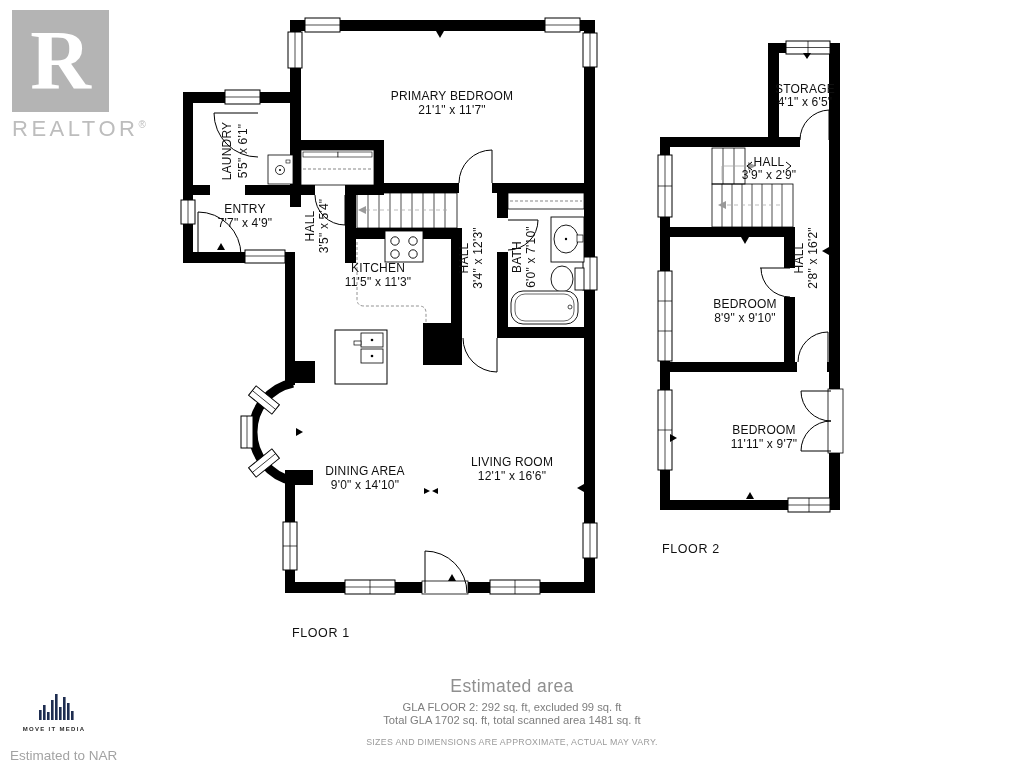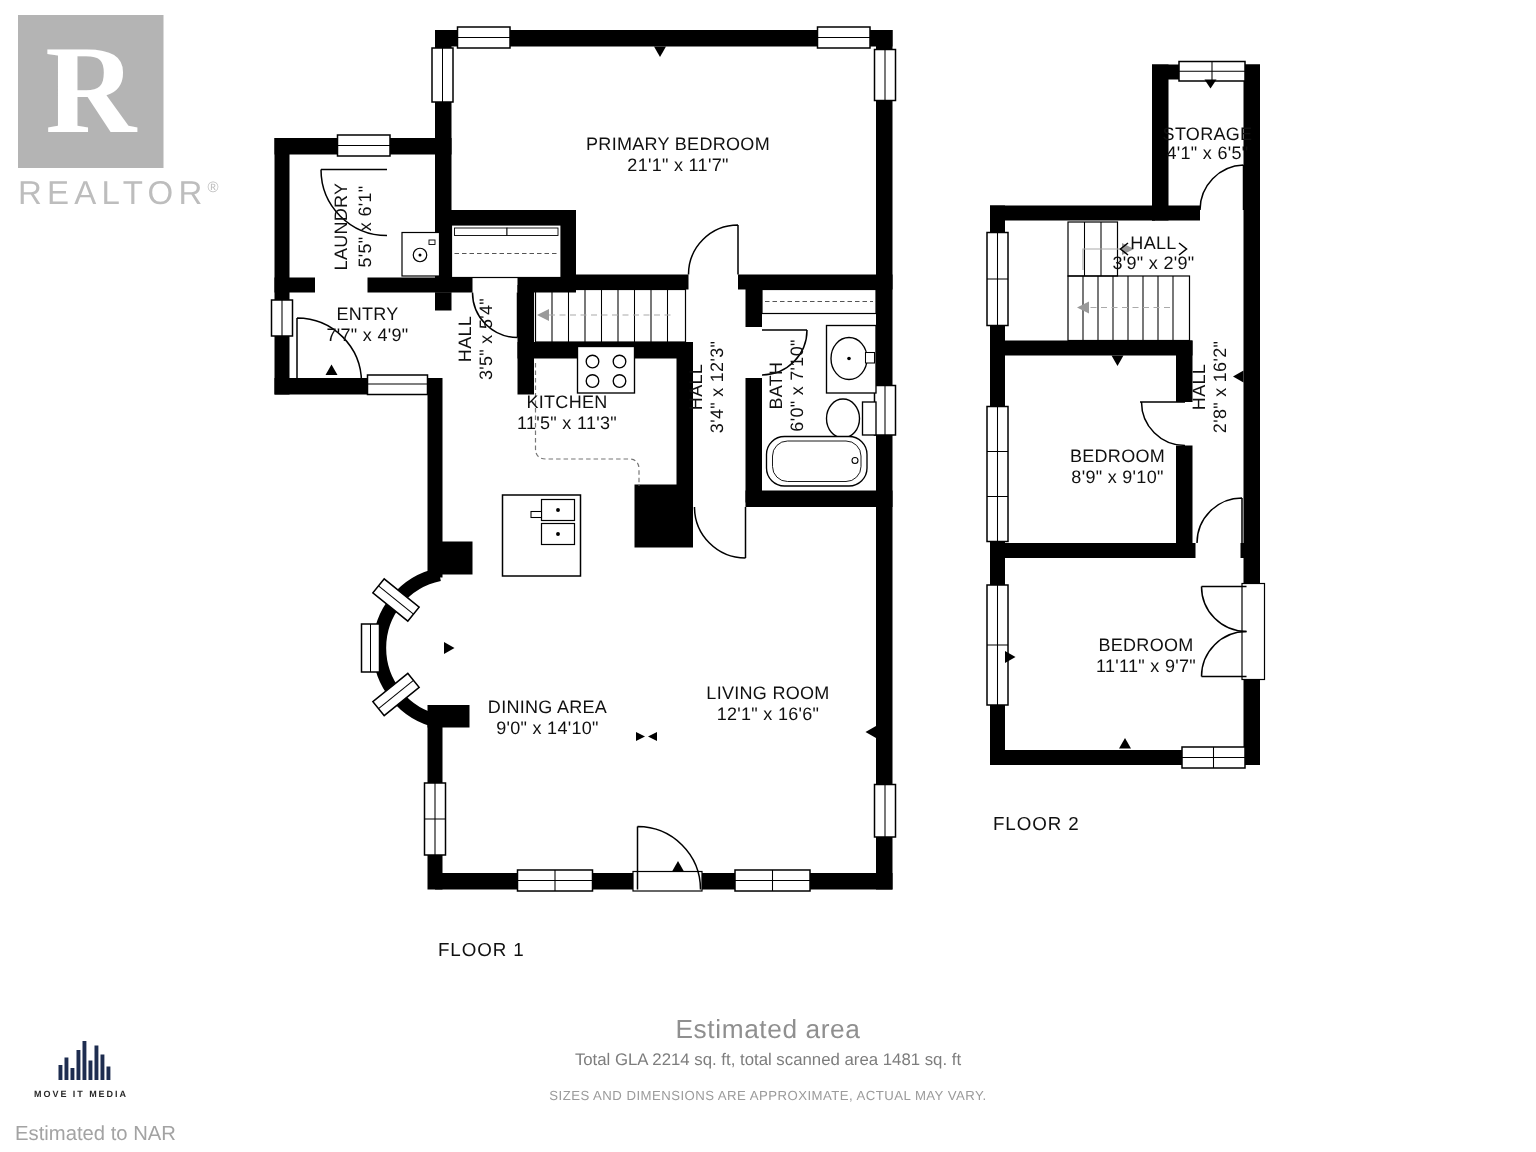--- a/index.html
+++ b/index.html
@@ -322,21 +322,22 @@
 
       <text class="room-name" x="764" y="434">BEDROOM</text>
       <text class="room-dims" x="764" y="448">11'11" x 9'7"</text>
     </g>
     <text class="floor-label" x="662" y="553">FLOOR 2</text>
   </svg>
 
   <div class="footer">
     <div class="footer-title">Estimated area</div>
     <div class="footer-lines">
-      <div class="footer-line">Total GLA 2214 sq. ft, total scanned area 1481 sq. ft</div>
+      <div class="footer-line">GLA FLOOR 2: 292 sq. ft, excluded 99 sq. ft</div>
+      <div class="footer-line">Total GLA 1702 sq. ft, total scanned area 1481 sq. ft</div>
     </div>
     <div class="footer-disclaimer">SIZES AND DIMENSIONS ARE APPROXIMATE, ACTUAL MAY VARY.</div>
   </div>
 
   <div class="moveit">
     <svg width="60" height="28" viewBox="0 0 60 28">
       <g fill="#1e2d50">
         <rect x="15" y="18" width="2.6" height="10"></rect>
         <rect x="19" y="13" width="2.6" height="15"></rect>
         <rect x="23" y="20" width="2.6" height="8"></rect>

